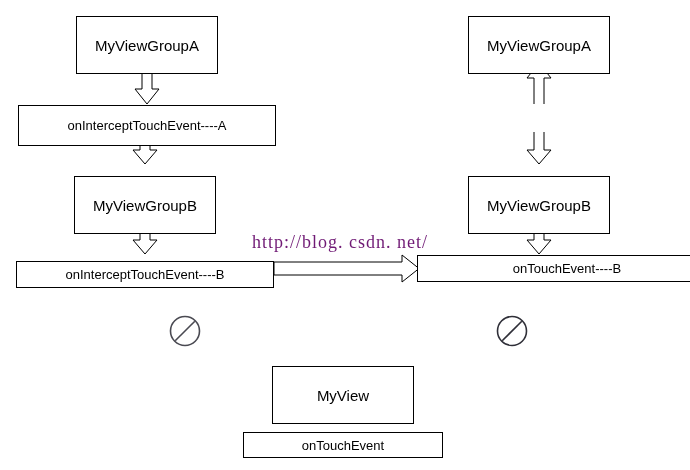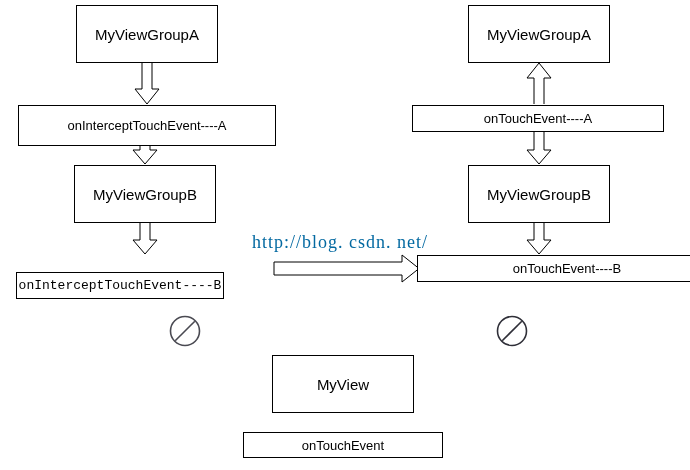--- a/index.html
+++ b/index.html
@@ -25,20 +25,21 @@
     display: flex;
     align-items: center;
     justify-content: center;
     font-family: "Liberation Sans", sans-serif;
     color: #000000;
     letter-spacing: 0px;
     z-index: 3;
   }
   .node.tall {
     font-size: 15px;
+    margin-top: 11px;
   }
   .node.flat {
     font-size: 13px;
   }
   .arrow-svg {
     position: absolute;
     z-index: 2;
     overflow: visible;
   }
   .arrow-svg path {
@@ -47,21 +48,21 @@
     stroke-width: 1;
     stroke-linejoin: miter;
   }
   .noicon {
     position: absolute;
     z-index: 4;
   }
   .watermark {
     position: absolute;
     z-index: 1;
-    color: #0369a1;
+    color: #701a75;
     font-family: "Liberation Serif", serif;
     font-size: 18px;
     white-space: nowrap;
     letter-spacing: 1px;
     user-select: none;
   }
 </style>
 </head>
 <body>
 
@@ -80,29 +81,28 @@
   <svg class="arrow-svg" style="left:130px; top:132px;" width="30" height="33" viewBox="0 0 30 33">
     <path d="M 10,0 L 10,18 L 3,18 L 15,32 L 27,18 L 20,18 L 20,0"></path>
   </svg>
 
   <div class="node tall" style="left:74px; top:165px; width:142px; height:58px;">MyViewGroupB</div>
 
   <svg class="arrow-svg" style="left:130px; top:223px;" width="30" height="32" viewBox="0 0 30 32">
     <path d="M 10,0 L 10,17 L 3,17 L 15,31 L 27,17 L 20,17 L 20,0"></path>
   </svg>
 
-  <div class="node flat" style="left:16px; top:272px; width:208px; height:27px;font-family:Liberation Mono, monospace;">onInterceptTouchEvent----B</div>
+  <div class="node flat" style="left:16px; top:261px; width:258px; height:27px;">onInterceptTouchEvent----B</div>
 
   <div class="node tall" style="left:468px; top:5px; width:142px; height:58px;">MyViewGroupA</div>
 
   <svg class="arrow-svg" style="left:524px; top:63px;" width="30" height="42" viewBox="0 0 30 42">
     <path d="M 10,41 L 10,15 L 3,15 L 15,0 L 27,15 L 20,15 L 20,41"></path>
   </svg>
 
-  <div class="node flat" style="left:412px; top:105px; width:252px; height:27px;">onTouchEvent----A</div>
 
   <svg class="arrow-svg" style="left:524px; top:132px;" width="30" height="33" viewBox="0 0 30 33">
     <path d="M 10,0 L 10,18 L 3,18 L 15,32 L 27,18 L 20,18 L 20,0"></path>
   </svg>
 
   <div class="node tall" style="left:468px; top:165px; width:142px; height:58px;">MyViewGroupB</div>
 
   <svg class="arrow-svg" style="left:524px; top:223px;" width="30" height="32" viewBox="0 0 30 32">
     <path d="M 10,0 L 10,17 L 3,17 L 15,31 L 27,17 L 20,17 L 20,0"></path>
   </svg>

